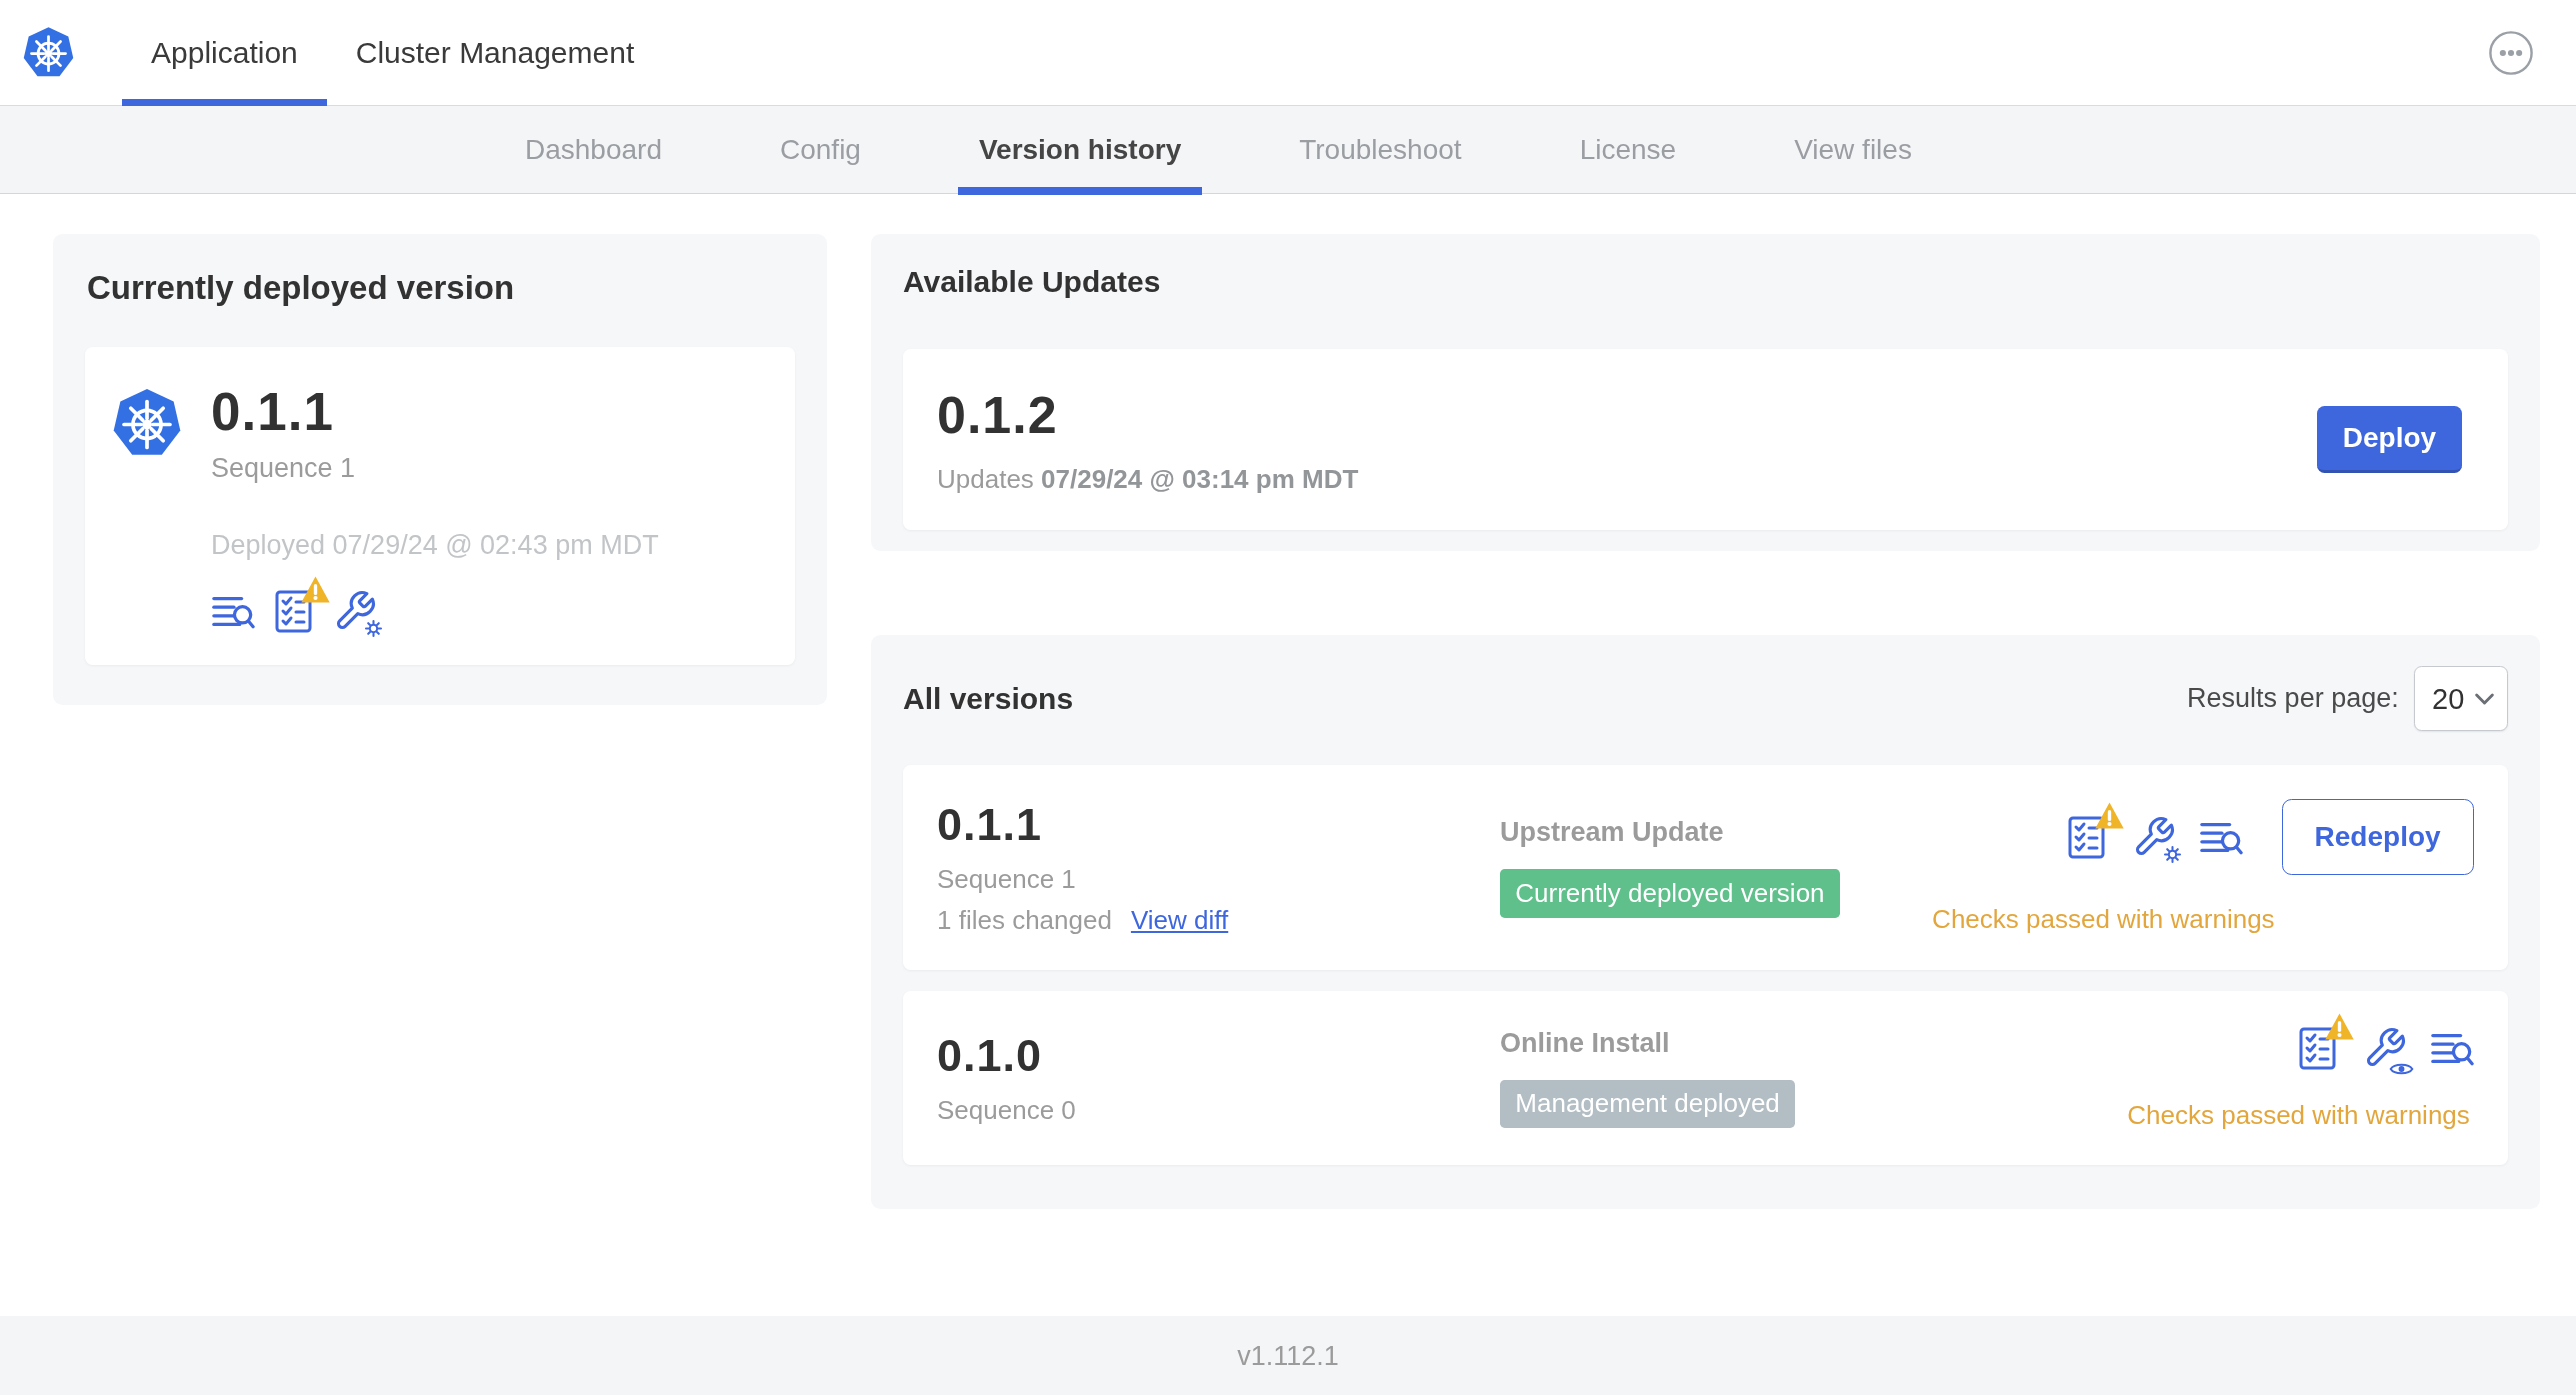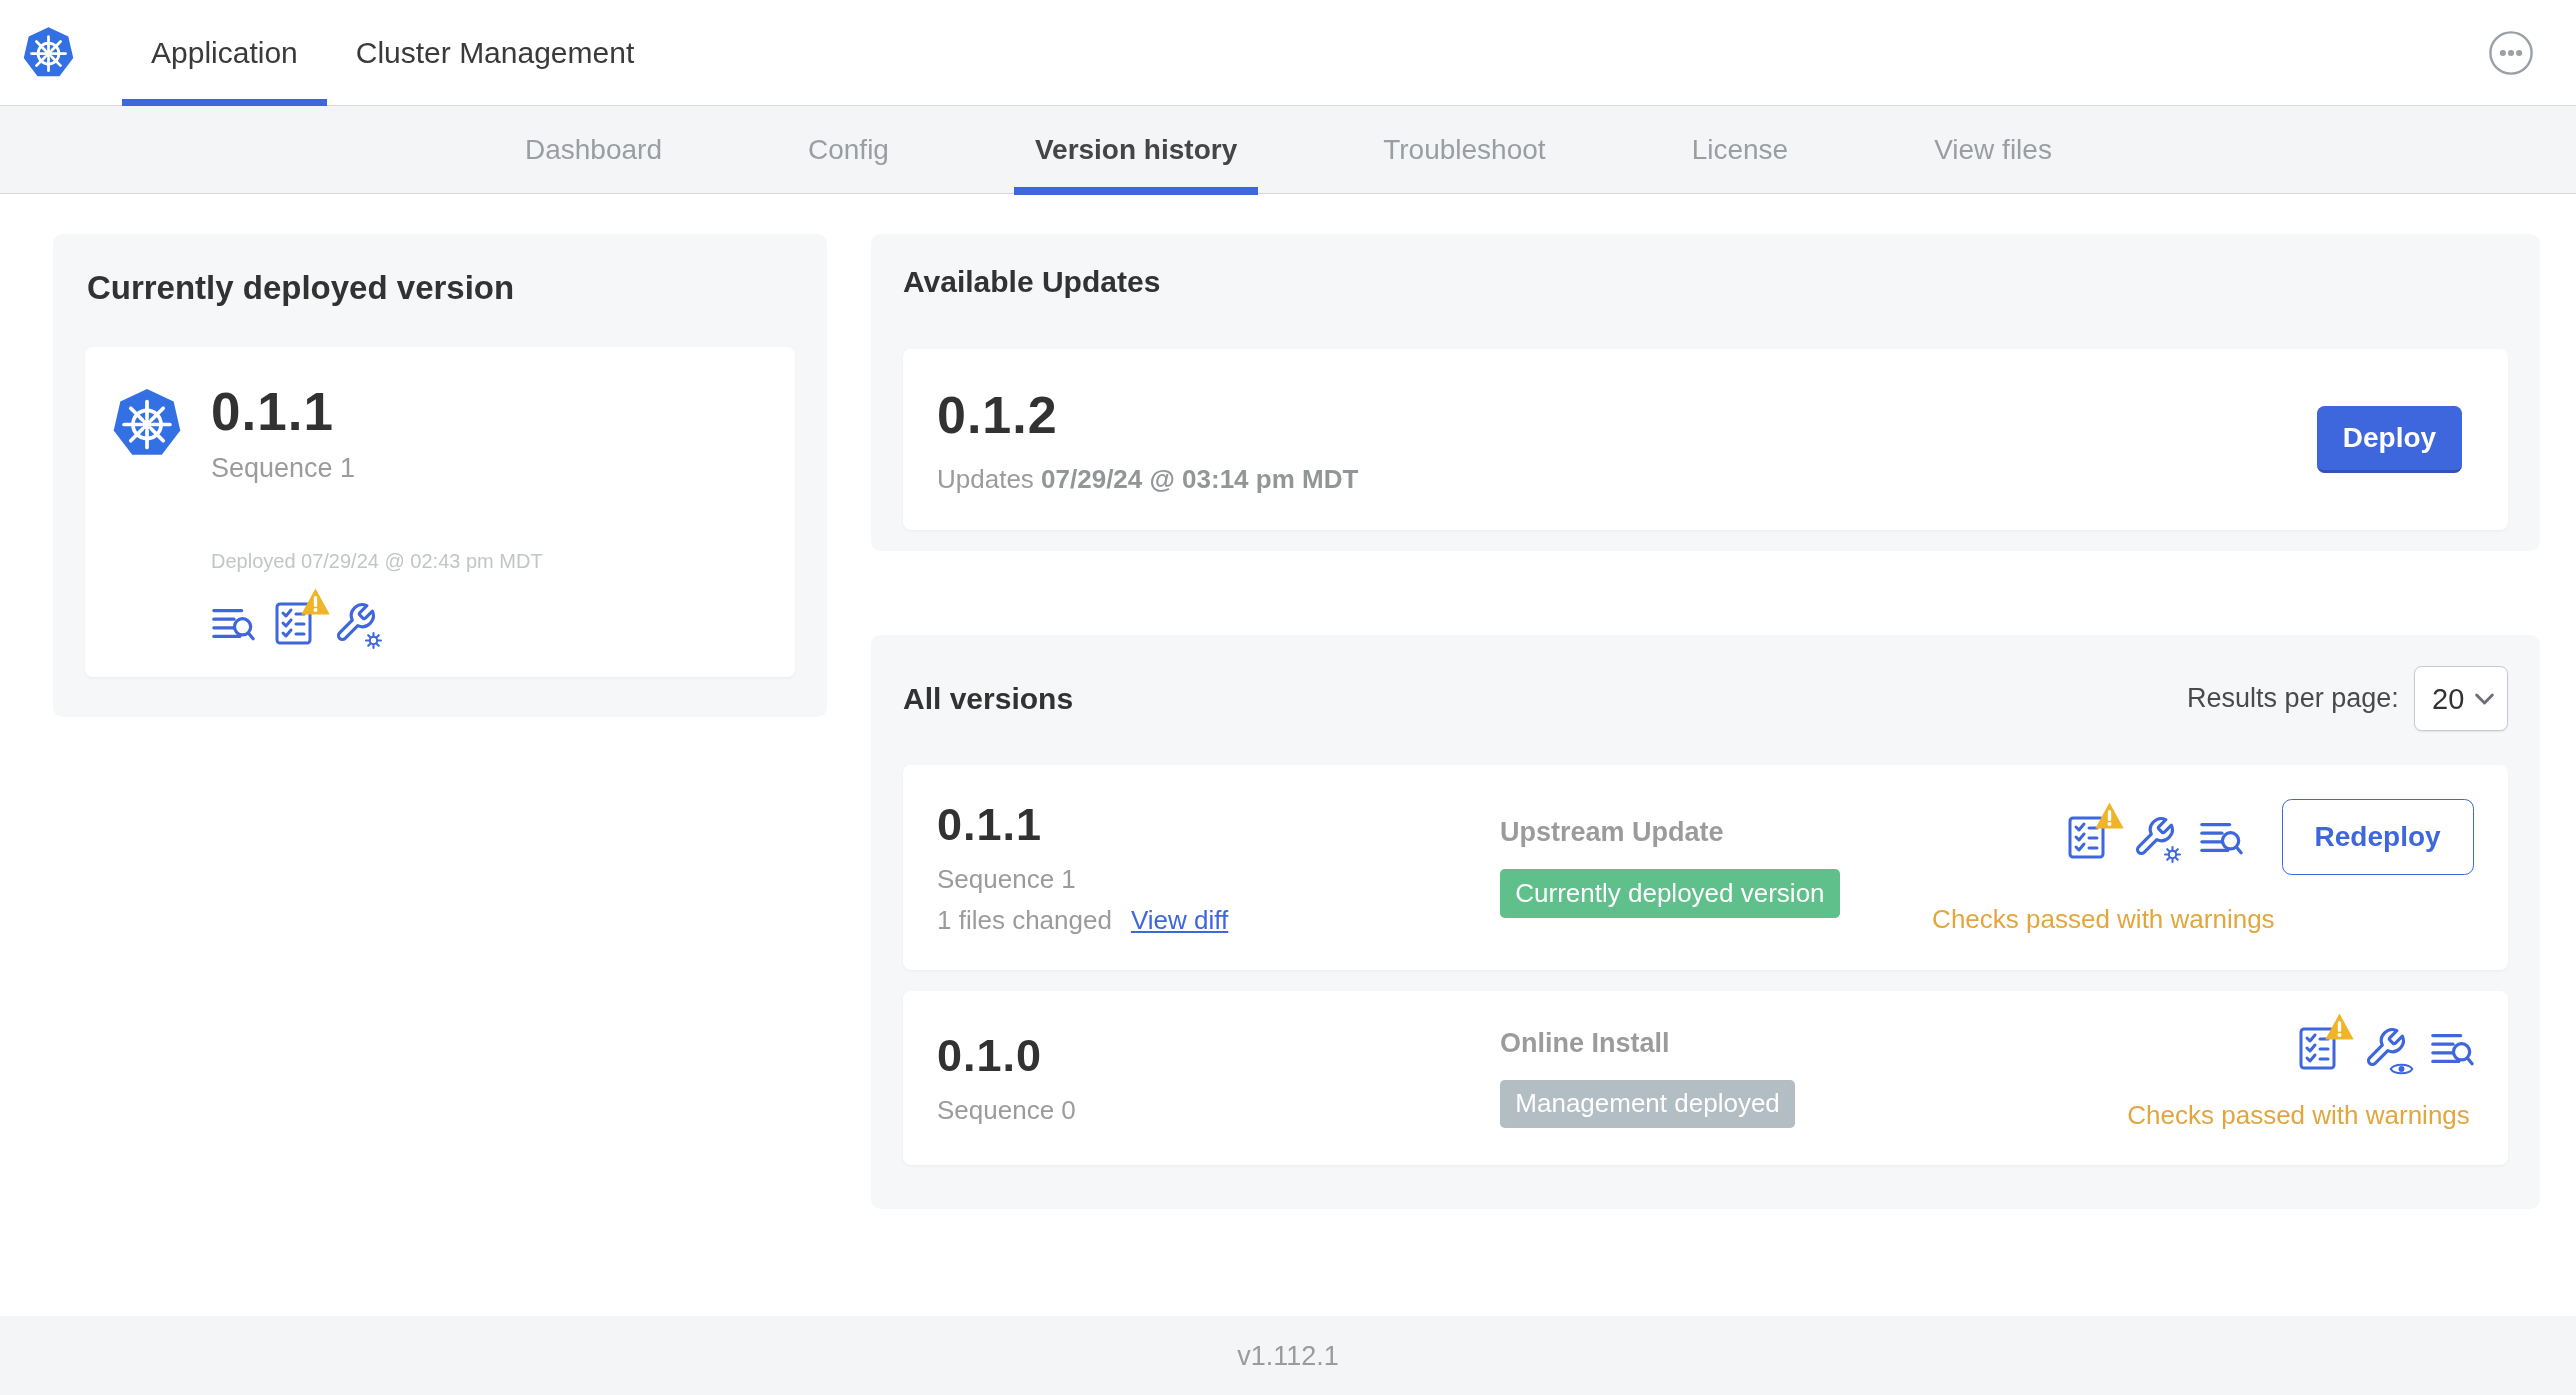--- a/index.html
+++ b/index.html
@@ -10,42 +10,42 @@
   .topbar { height:106px; flex-shrink:0; background:#fff; border-bottom:1px solid #d9dbde; display:flex; align-items:center; padding:0 42px 0 21px; position:relative; }
   .logo-wrap { width:55px; height:57px; margin-right:46px; flex-shrink:0; }
   .logo-wrap svg { width:100%; height:100%; display:block; }
   .top-tabs { display:flex; height:100%; }
   .top-tab { position:relative; display:flex; align-items:center; padding:0 29px; font-size:30px; color:#3a3a3a; cursor:pointer; }
   .top-tab.active::after { content:""; position:absolute; left:0; right:0; bottom:-1px; height:6.7px; background:#3e66dd; }
   .menu-btn { margin-left:auto; width:46px; height:46px; border:none; background:transparent; padding:0; cursor:pointer; }
   .menu-btn svg { width:100%; height:100%; display:block; }
 
   
-  .subnav { height:88px; flex-shrink:0; background:#f4f5f7; border-bottom:1.9px solid #d4d6da; display:flex; padding-left:466px;gap:28px; }
+  .subnav { height:88px; flex-shrink:0; background:#f4f5f7; border-bottom:1.9px solid #d4d6da; display:flex; padding-left:466px; }
   .subnav-tab { position:relative; display:flex; align-items:center; padding:0 59px; font-size:28px; color:#9a9da2; cursor:pointer; }
   .subnav-tab.active { color:#454545; font-weight:600; }
   .subnav-tab.active::after { content:""; position:absolute; left:38px; right:38px; bottom:-1.9px; height:7.6px; background:#3e66dd; }
 
   
   .main { flex:1; background:#fff; display:flex; padding:40px 36px 0 53px; gap:44px; overflow:hidden; }
   .left-col { width:774px; flex-shrink:0; }
   .right-col { flex:1; min-width:0; }
   .card { background:#f5f7f9; border-radius:9.5px; }
   .card h2 { font-size:33px; font-weight:700; color:#323232; }
   .card h3 { font-size:30px; font-weight:700; color:#323232; }
   .white-box { background:#fff; border-radius:7.6px; box-shadow:0 1px 2.9px rgba(0,0,0,0.05); }
 
   
   .current-card { padding:31px 32px 40px; }
   .current-card h2 { margin:3.8px 0 40px 1.9px; }
   .deployed-box { padding:34px 29px 31px 25px; display:flex; gap:27px; }
   .deployed-box .k8s { width:74px; height:76px; flex-shrink:0; margin-top:3.8px; }
   .dv-version { font-size:53px; font-weight:700; color:#323232; letter-spacing:1px; }
   .dv-seq { margin-top:11.5px; font-size:27px; color:#9b9b9b; }
-  .dv-date { margin-top:66px; font-size:20px; color:#c2c5c8; }
+  .dv-date { margin-top:46px; font-size:27px; color:#c2c5c8; }
   .dv-icons { margin-top:27px; display:flex; align-items:flex-end; gap:17px; }
 
   
   .ic { stroke:#3e66dd; fill:none; stroke-width:3; stroke-linecap:round; stroke-linejoin:round; display:block; }
   .ic.thin { stroke-width:1.7; }
   .icx { position:relative; display:inline-block; cursor:pointer; }
   .icx.sz { width:44px; height:46px; }
   .icx svg.main-ic { width:100%; height:100%; display:block; }
   .warn-badge { position:absolute; top:-13.4px; right:-15.3px; width:31px; height:29px; }
   .mini-badge { position:absolute; bottom:-5.7px; right:-7.6px; width:23px; height:23px; }

